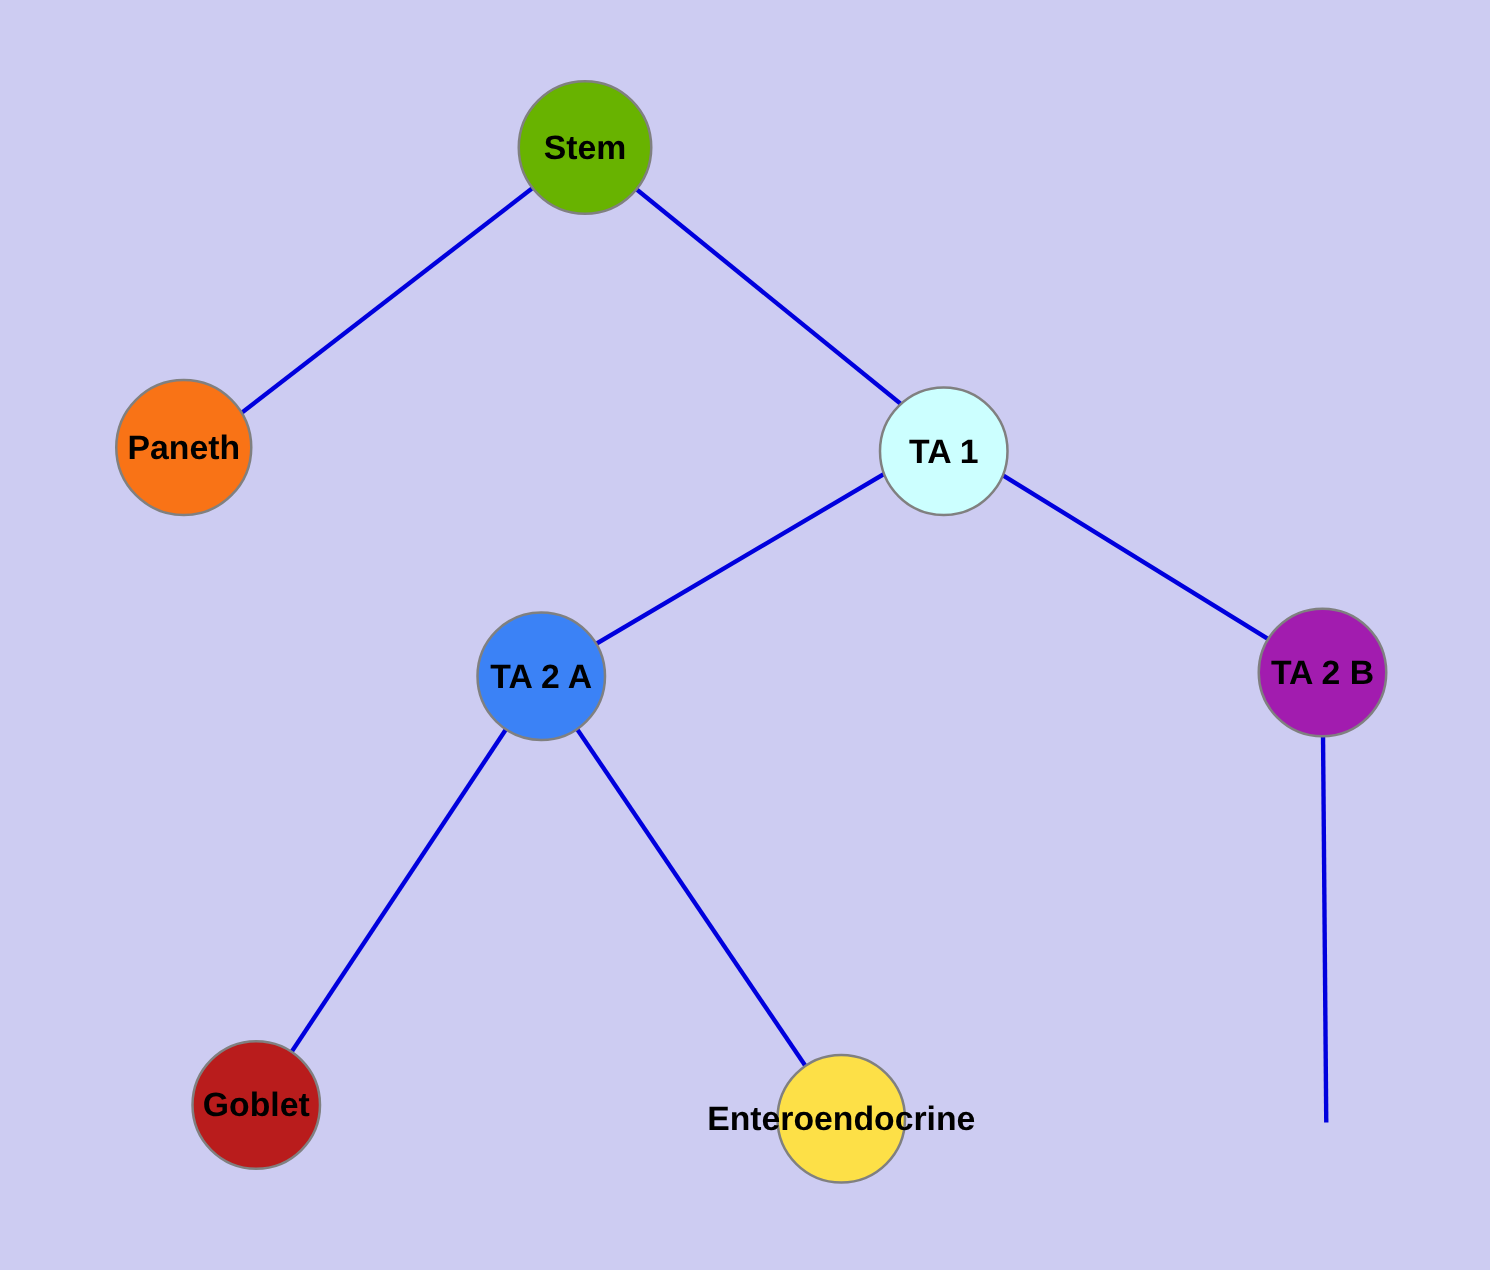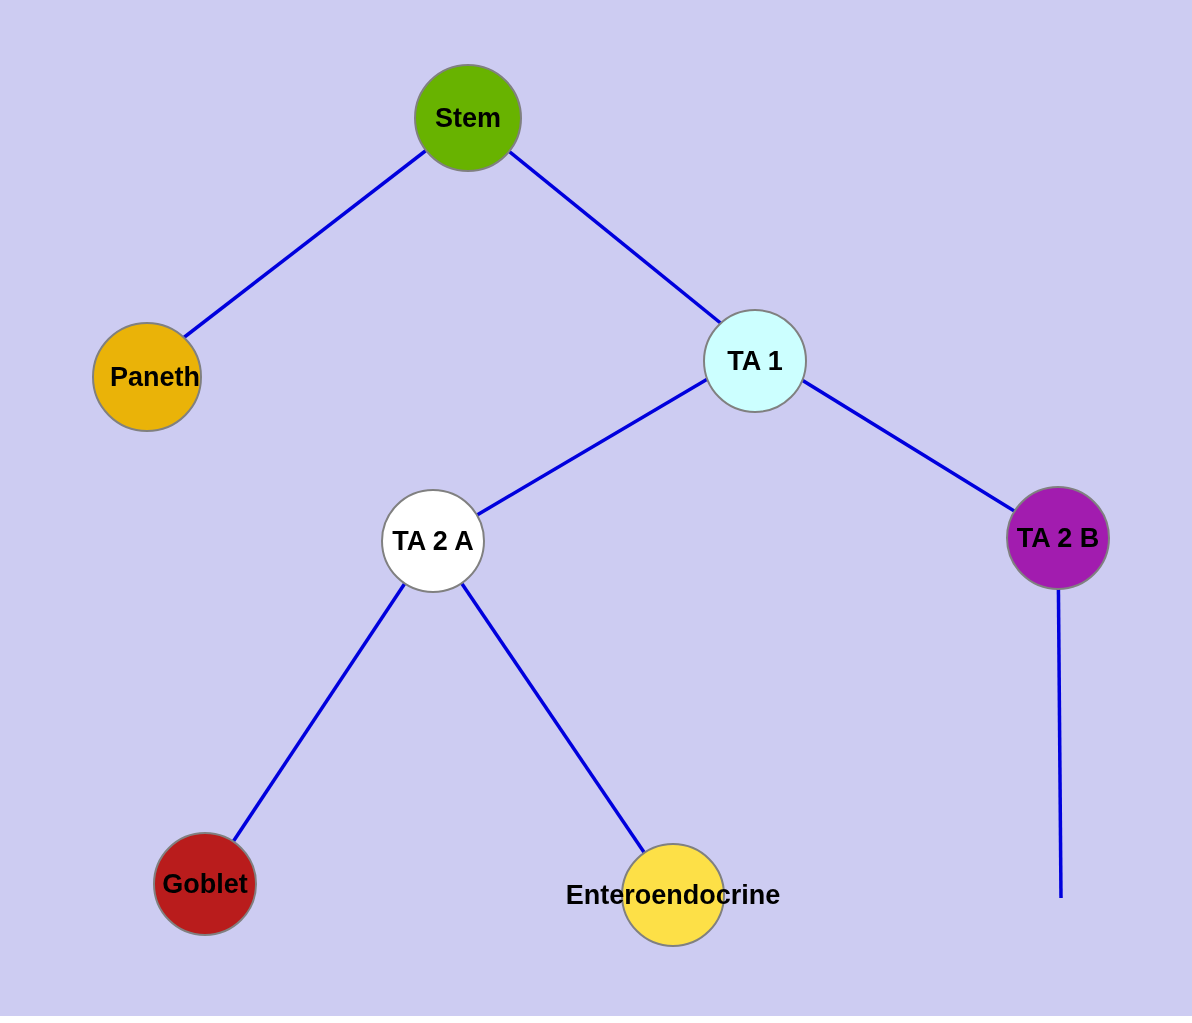--- a/index.html
+++ b/index.html
@@ -62,27 +62,27 @@
       <line x1="755" y1="351" x2="433" y2="541" stroke="#0000dd" stroke-width="3.5"></line>
       <line x1="755" y1="351" x2="1058" y2="538" stroke="#0000dd" stroke-width="3.5"></line>
       <line x1="433" y1="541" x2="205" y2="884" stroke="#0000dd" stroke-width="3.5"></line>
       <line x1="433" y1="541" x2="673" y2="895" stroke="#0000dd" stroke-width="3.5"></line>
       <line x1="1058" y1="538" x2="1061" y2="898" stroke="#0000dd" stroke-width="3.5"></line>
     </svg>
   <div class="nodes-layer" id="nodes-layer">
       <div class="node" style="left: 414px; top: 64px; width: 108px; height: 108px; background: rgb(104, 179, 0); border: 2px solid rgb(128, 128, 128);">
         <span class="node-label">Stem</span>
       </div>
-      <div class="node" style="left: 92px; top: 322px; width: 110px; height: 110px; background: #eab308; border: 2px solid rgb(128, 128, 128); justify-content: flex-end;">
+      <div class="node" style="left: 92px; top: 303px; width: 110px; height: 110px; background: #f97316; border: 2px solid rgb(128, 128, 128);">
         <span class="node-label">Paneth</span>
       </div>
       <div class="node" style="left: 703px; top: 309px; width: 104px; height: 104px; background: rgb(204, 255, 255); border: 2px solid rgb(128, 128, 128);">
         <span class="node-label">TA 1</span>
       </div>
-      <div class="node" style="left: 381px; top: 489px; width: 104px; height: 104px; background: #ffffff; border: 2px solid rgb(128, 128, 128);">
+      <div class="node" style="left: 381px; top: 489px; width: 104px; height: 104px; background: #3b82f6; border: 2px solid rgb(128, 128, 128);">
         <span class="node-label">TA 2 A</span>
       </div>
       <div class="node" style="left: 1006px; top: 486px; width: 104px; height: 104px; background: #a21caf; border: 2px solid rgb(128, 128, 128);">
         <span class="node-label">TA 2 B</span>
       </div>
       <div class="node" style="left: 153px; top: 832px; width: 104px; height: 104px; background: #b91c1c; border: 2px solid rgb(128, 128, 128);">
         <span class="node-label">Goblet</span>
       </div>
       <div class="node" style="left: 621px; top: 843px; width: 104px; height: 104px; background: #fde047; border: 2px solid rgb(128, 128, 128);">
         <span class="node-label">Enteroendocrine</span>

